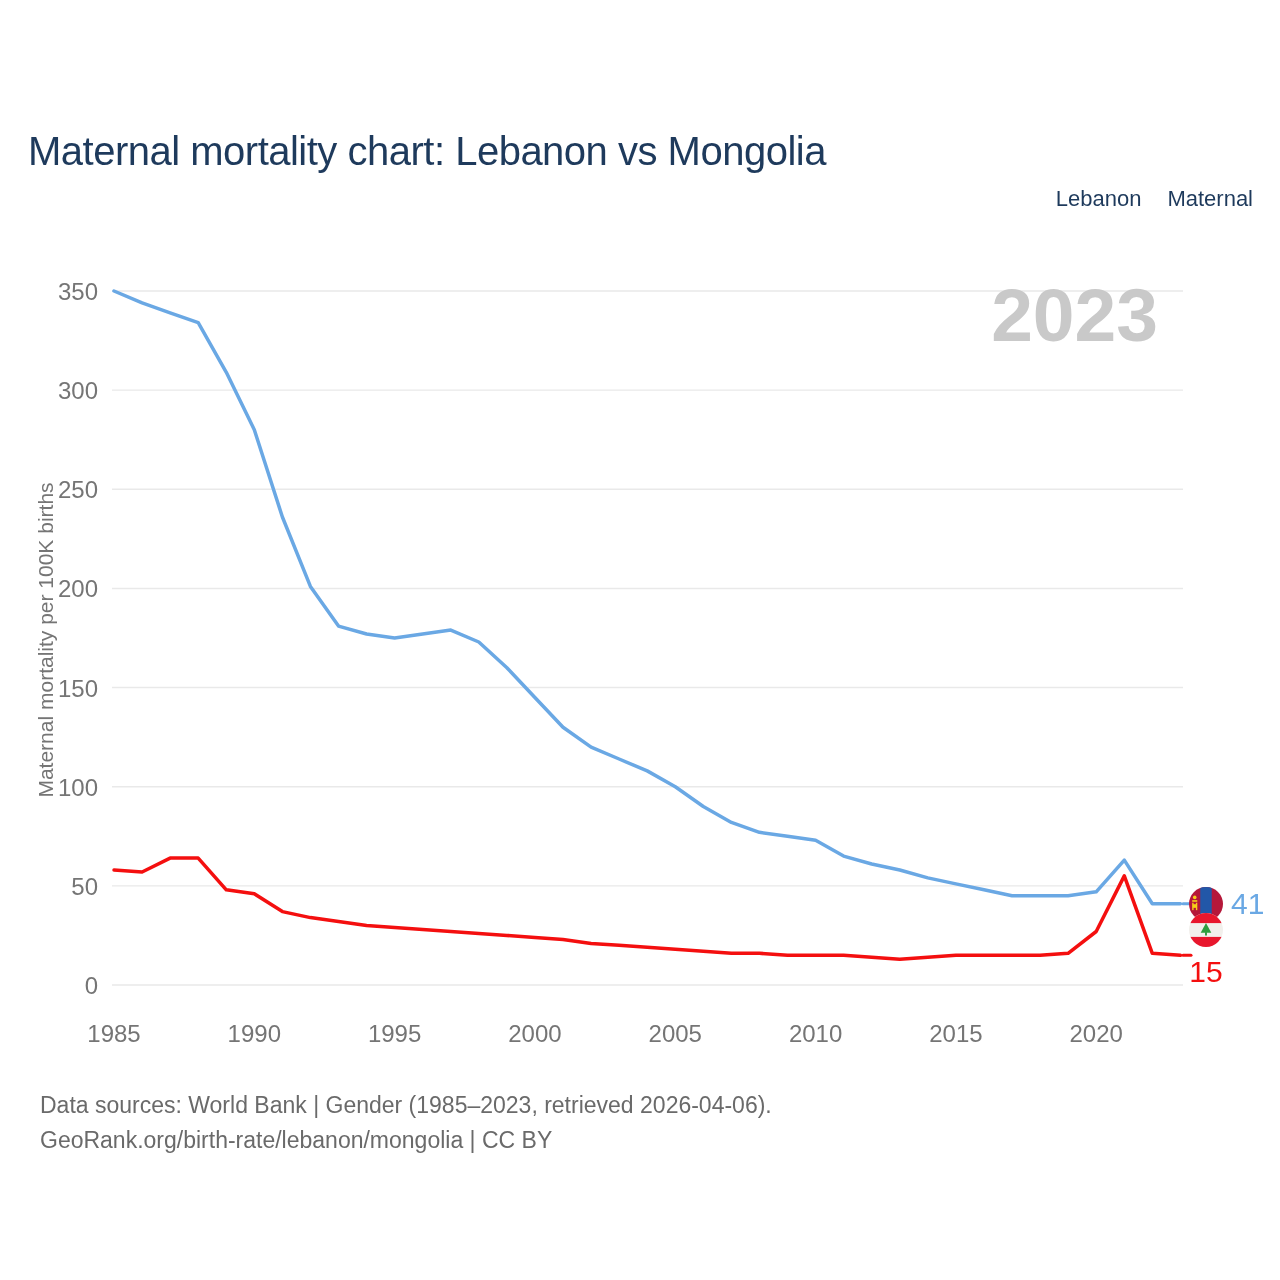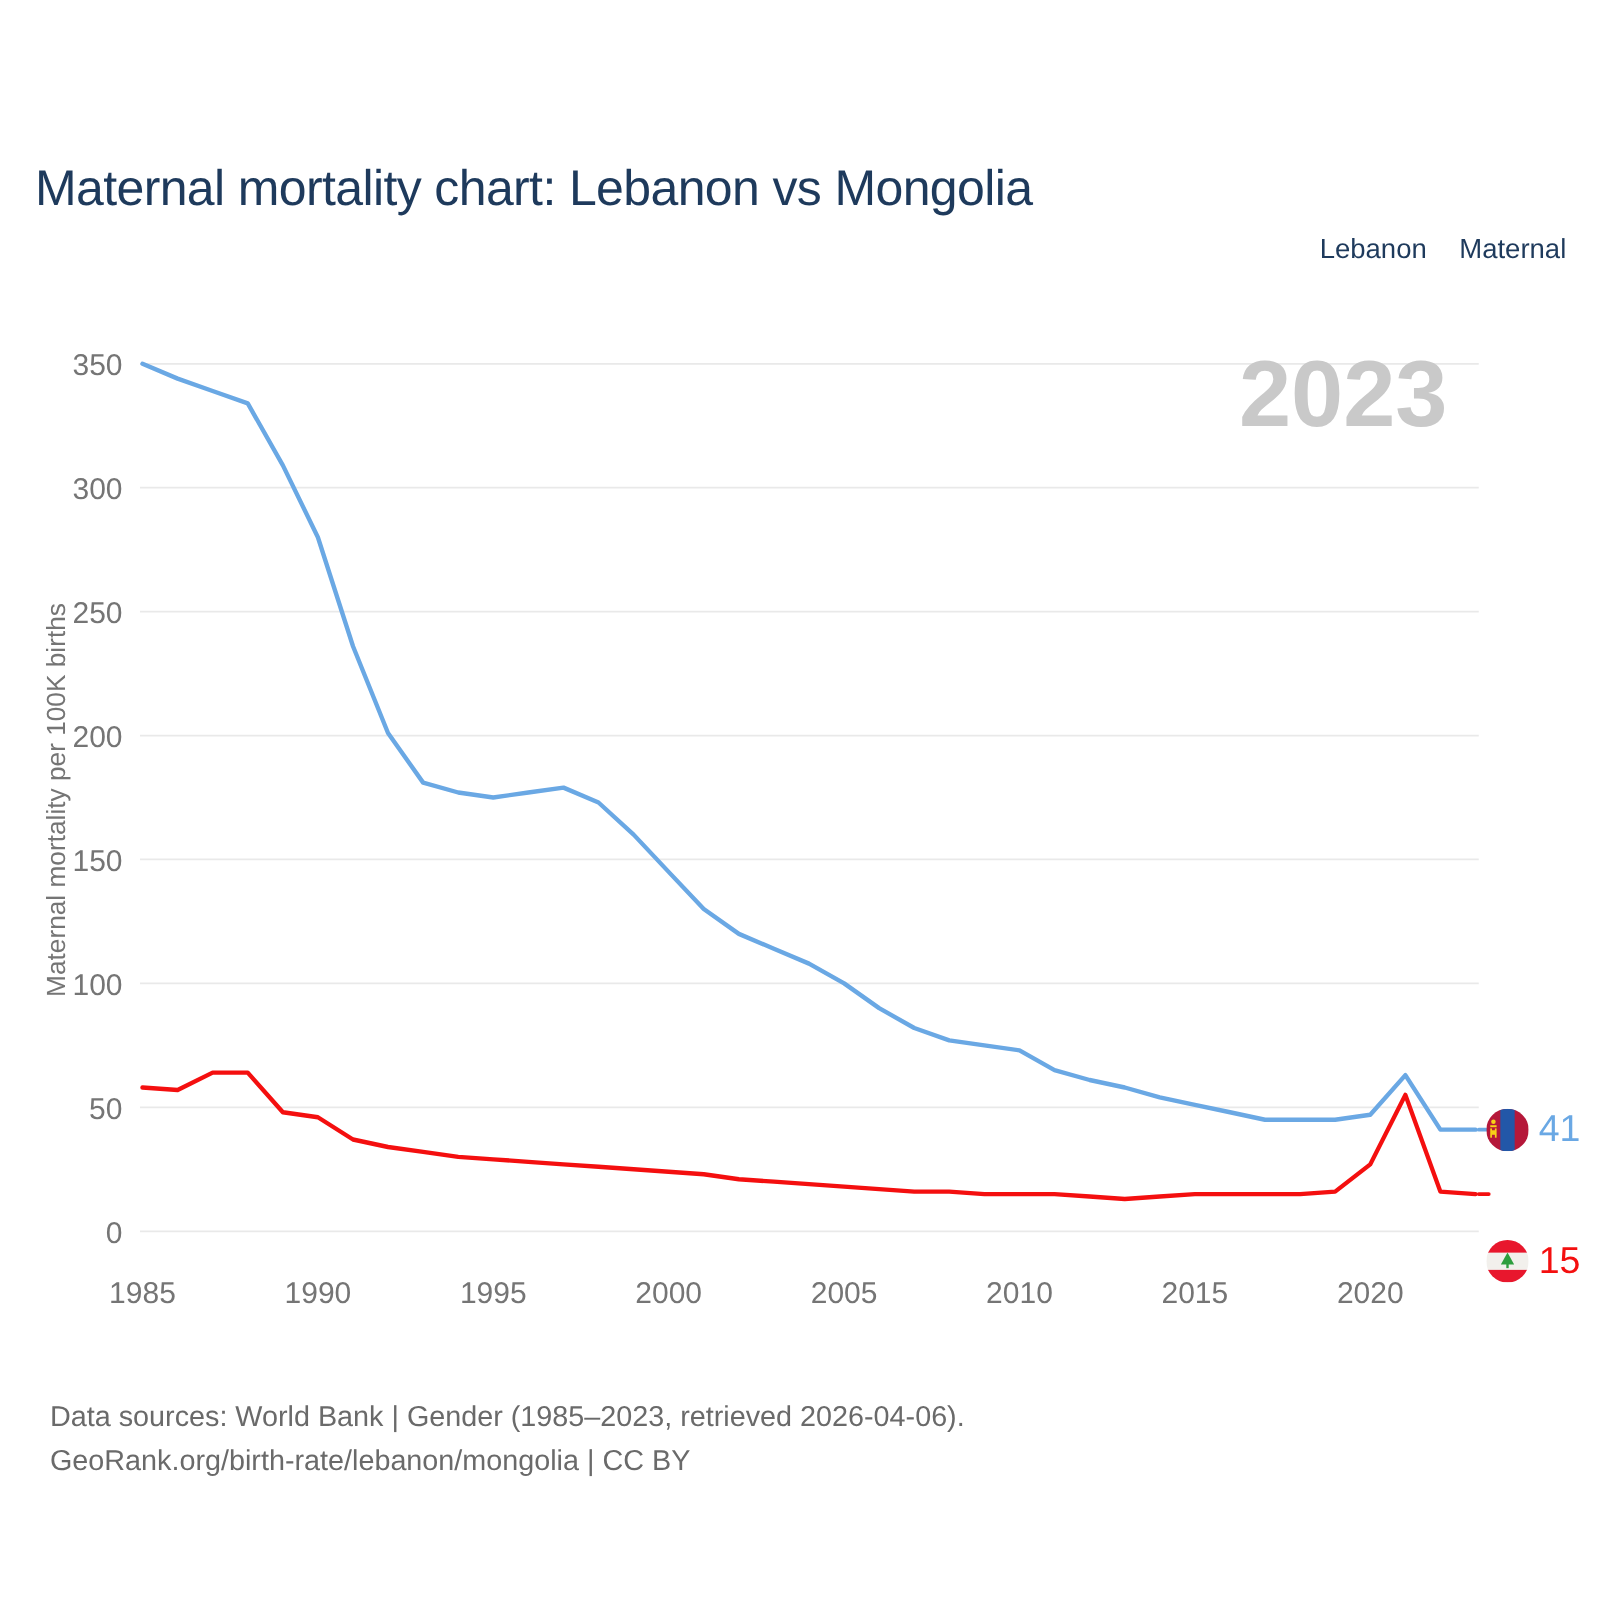--- a/index.html
+++ b/index.html
@@ -8,21 +8,21 @@
   .title{position:absolute;left:28px;top:112px;font-size:40px;font-weight:normal;letter-spacing:-0.5px;white-space:nowrap;margin-top:17px;}
   .legend{position:absolute;top:186px;right:27px;display:flex;gap:26px;}
   .legend-item{display:flex;align-items:stretch;cursor:pointer;}
   .legend-label{font-size:22px;line-height:26px;text-align:center;white-space:nowrap;}
   .legend-underline{height:4px;margin-top:4px;border-radius:1px;}
   .chart-svg{position:absolute;left:0;top:240px;width:1280px;height:830px;}
   .y-axis-title{position:absolute;left:46px;top:640px;transform:translate(-50%,-50%) rotate(-90deg);white-space:nowrap;font-size:21px;}
   .end-label{position:absolute;display:flex;align-items:center;gap:8px;justify-content:space-between;}
   .end-label .flag{width:34px;height:34px;display:block;}
   .end-value{font-size:30px;line-height:34px;}
-  .footer{position:absolute;left:40px;top:1088px;font-size:23px;line-height:35px;margin-top:28px;}
+  .footer{position:absolute;left:40px;top:1088px;font-size:23px;line-height:35px;}
 </style>
 </head>
 <body>
 
 <div class="page">
 
   <div class="title" style="color: rgb(30, 58, 92);">Maternal mortality chart: Lebanon vs Mongolia</div>
 
   <div class="legend">
     <div class="legend-item">
@@ -82,21 +82,21 @@
           <rect x="-13" y="-3.6" width="4.8" height="1.5"></rect>
           <rect x="-13" y="-1.2" width="1.3" height="7"></rect>
           <rect x="-9.5" y="-1.2" width="1.3" height="7"></rect>
           <rect x="-12.4" y="0.2" width="3.6" height="3.4"></rect>
         </g>
       </g>
     </svg>
     <span class="end-value" style="color: rgb(106, 168, 228);">41</span>
   </div>
 
-  <div class="end-label" style="left:1189px;top:992px;">
+  <div class="end-label" style="left:1189px;top:913px;flex-direction:column;">
     <svg class="flag" viewBox="-16 -16 32 32">
       <clipPath id="clipLb">
           <circle r="16"></circle>
         </clipPath>
       <g clip-path="url(#clipLb)">
         <rect x="-16" y="-16" width="32" height="32" fill="#f2f0ec"></rect>
         <rect x="-16" y="-16" width="32" height="9.5" fill="#e8172d"></rect>
         <rect x="-16" y="6.5" width="32" height="9.5" fill="#e8172d"></rect>
         <g fill="#2e9e3e">
           <polygon points="0,-6.5 5,2.5 -5,2.5"></polygon>

